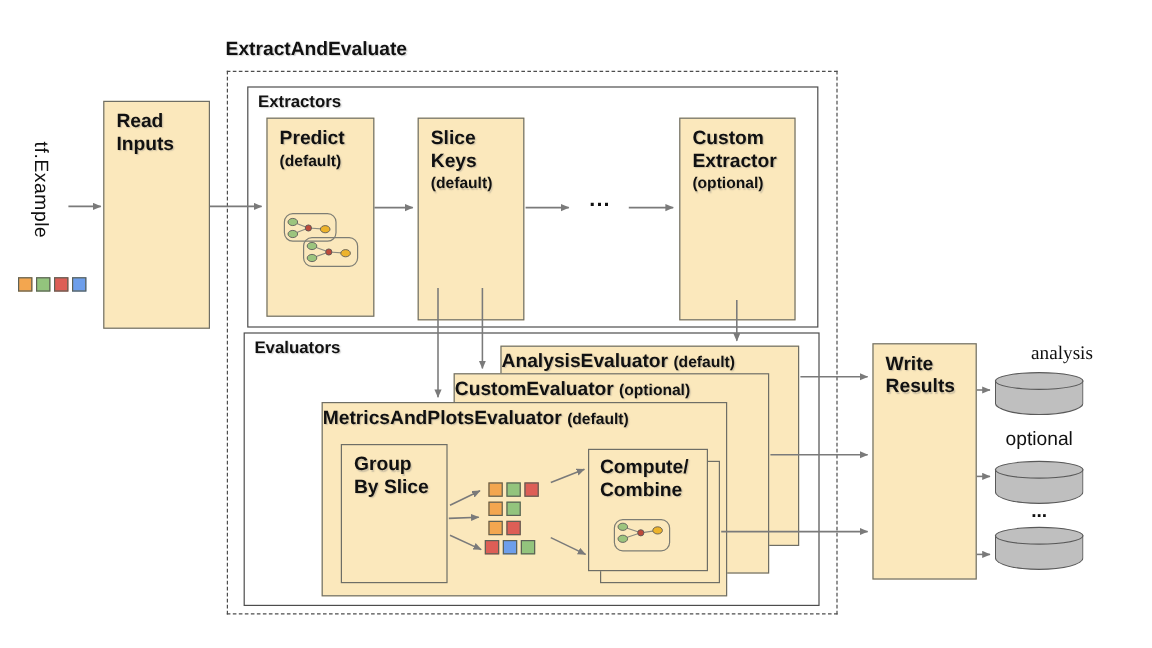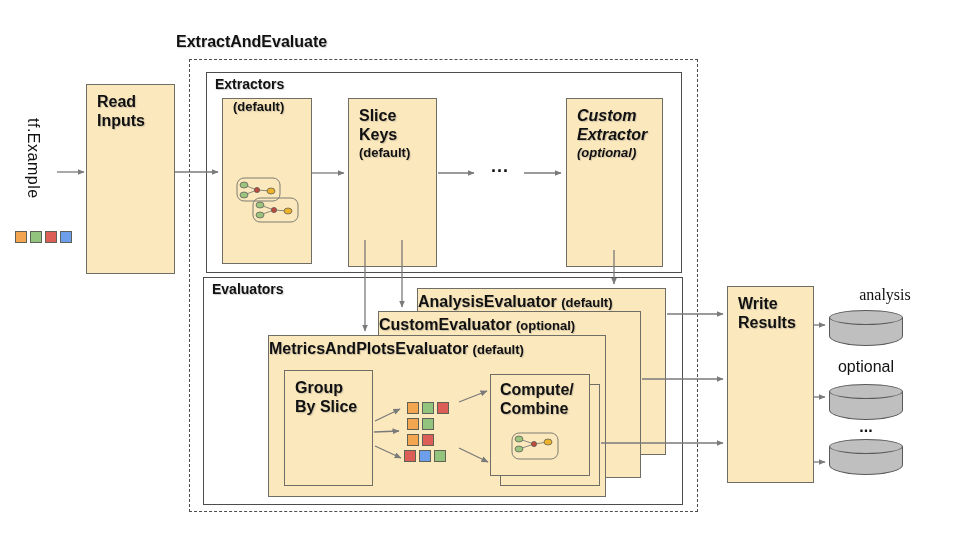--- a/index.html
+++ b/index.html
@@ -56,28 +56,29 @@
       <span class="sq" style="background: rgb(243, 166, 79);"></span>
       <span class="sq" style="background: rgb(147, 196, 125);"></span>
       <span class="sq" style="background: rgb(221, 94, 86);"></span>
       <span class="sq" style="background: rgb(109, 158, 235);"></span>
     </div>
 
   <div class="ybox" style="left:86px; top:84px; width:89px; height:190px;">
     <div class="btitle">Read Inputs</div>
   </div>
 
-  <div class="diagram-title" style="left:176px; top:33px;">ExtractAndEvaluate</div>
+  <div class="diagram-title" style="left:188px; top:33px;">ExtractAndEvaluate</div>
   <div class="dashedbox" style="left:189px; top:59px; width:509px; height:453px;"></div>
 
   <div class="container" style="left:206px; top:72px; width:476px; height:201px;">
     <div class="clabel" style="left:8px; top:3px;">Extractors</div>
   </div>
 
   <div class="ybox" style="left:222px; top:98px; width:90px; height:166px;">
+    <div class="btitle">Predict</div>
     <div class="qual">(default)</div>
     <svg class="icon-svg" width="90" height="166">
       <g stroke="#7d7d74" fill="none">
         <rect x="14" y="79" width="43" height="23" rx="7"></rect>
         <rect x="30" y="99" width="45" height="24" rx="7"></rect>
       </g>
       <g stroke="#8a8a80" stroke-width="1">
         <line x1="21" y1="86" x2="34" y2="91"></line>
         <line x1="21" y1="96" x2="34" y2="91"></line>
         <line x1="34" y1="91" x2="48" y2="92"></line>
@@ -98,21 +99,21 @@
     </svg>
   </div>
 
   <div class="ybox" style="left:348px; top:98px; width:89px; height:169px;">
     <div class="btitle">Slice Keys</div>
     <div class="qual">(default)</div>
   </div>
 
   <div class="ellipsis" style="left:491px; top:156px;">...</div>
 
-  <div class="ybox" style="left:566px; top:98px; width:97px; height:169px;font-style:italic;">
+  <div class="ybox" style="left:566px; top:98px; width:97px; height:169px;">
     <div class="btitle">Custom Extractor</div>
     <div class="qual">(optional)</div>
   </div>
 
   <div class="container" style="left:203px; top:277px; width:480px; height:228px;">
     <div class="clabel" style="left:8px; top:3px;">Evaluators</div>
   </div>
 
   <div class="ybox" style="left:417px; top:288px; width:249px; height:167px; z-index:6;">
     <div class="etitle">

